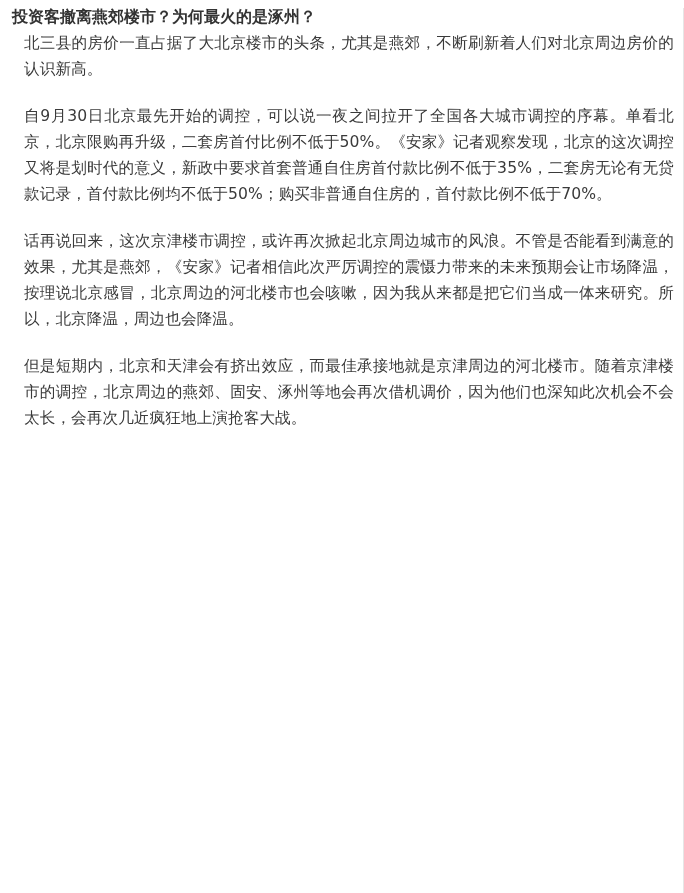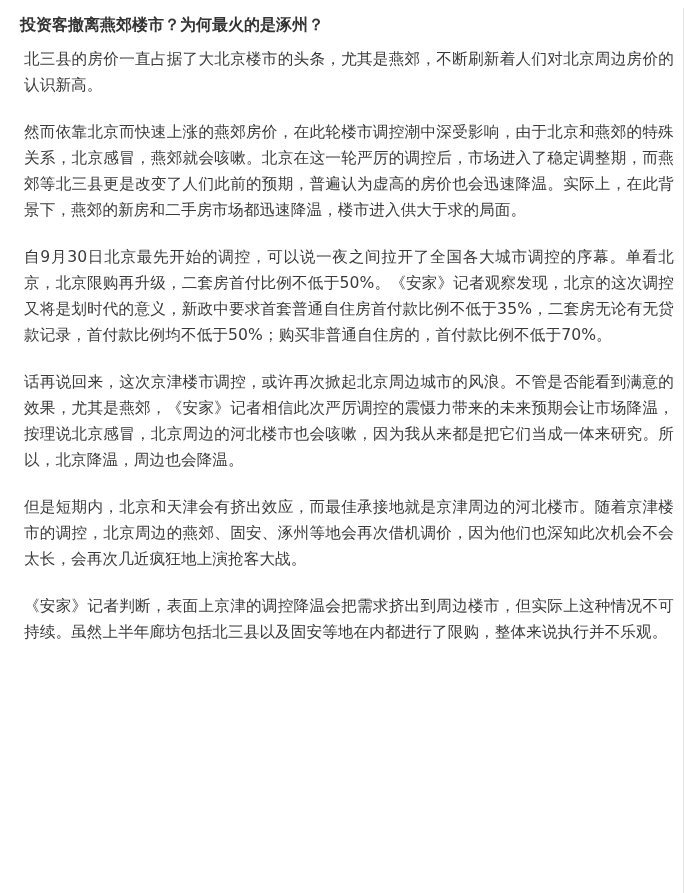--- a/index.html
+++ b/index.html
@@ -4,36 +4,34 @@
 <style>
   html, body { margin: 0; padding: 0; background: #ffffff; }
   body { width: 684px; height: 893px; overflow: hidden; position: relative; }
   .article {
     position: absolute; left: 12px; top: 4px; width: 662px;
     font-family: "DejaVu Sans", "Liberation Sans", sans-serif;
     color: #3a3a3a;
   }
   .title {
     font-size: 16px; font-weight: bold; color: #333333;
-    line-height: 26px; margin: 8px; letter-spacing: 0px;
+    line-height: 26px; margin: 0; letter-spacing: 0px;
   }
   .para {
     font-size: 15.6px; line-height: 26px; margin: 0 0 21px 12px;
     text-align: justify; letter-spacing: 0.1px;
   }
   .right-border {
     position: absolute; right: 0; top: 8px; width: 1px; height: 885px;
     background: #e6e6e6;
   }
 </style>
 </head>
 <body>
 
 <div class="article">
   <h1 class="title">投资客撤离燕郊楼市？为何最火的是涿州？</h1>
   <p class="para">北三县的房价一直占据了大北京楼市的头条，尤其是燕郊，不断刷新着人们对北京周边房价的认识新高。</p>
-  <p class="para">然而依靠北京而快速上涨的燕郊房价，在此轮楼市调控潮中深受影响，由于北京和燕郊的特殊关系，北京感冒，燕郊就会咳嗽。北京在这一轮严厉的调控后，市场进入了稳定调整期，而燕郊等北三县更是改变了人们此前的预期，普遍认为虚高的房价也会迅速降温。实际上，在此背景下，燕郊的新房和二手房市场都迅速降温，楼市进入供大于求的局面。</p>
   <p class="para">自9月30日北京最先开始的调控，可以说一夜之间拉开了全国各大城市调控的序幕。单看北京，北京限购再升级，二套房首付比例不低于50%。《安家》记者观察发现，北京的这次调控又将是划时代的意义，新政中要求首套普通自住房首付款比例不低于35%，二套房无论有无贷款记录，首付款比例均不低于50%；购买非普通自住房的，首付款比例不低于70%。</p>
   <p class="para">话再说回来，这次京津楼市调控，或许再次掀起北京周边城市的风浪。不管是否能看到满意的效果，尤其是燕郊，《安家》记者相信此次严厉调控的震慑力带来的未来预期会让市场降温，按理说北京感冒，北京周边的河北楼市也会咳嗽，因为我从来都是把它们当成一体来研究。所以，北京降温，周边也会降温。</p>
   <p class="para">但是短期内，北京和天津会有挤出效应，而最佳承接地就是京津周边的河北楼市。随着京津楼市的调控，北京周边的燕郊、固安、涿州等地会再次借机调价，因为他们也深知此次机会不会太长，会再次几近疯狂地上演抢客大战。</p>
-  <p class="para">《安家》记者判断，表面上京津的调控降温会把需求挤出到周边楼市，但实际上这种情况不可持续。虽然上半年廊坊包括北三县以及固安等地在内都进行了限购，整体来说执行并不乐观。</p>
 </div>
 <div class="right-border"></div>
 
 </body></html>

